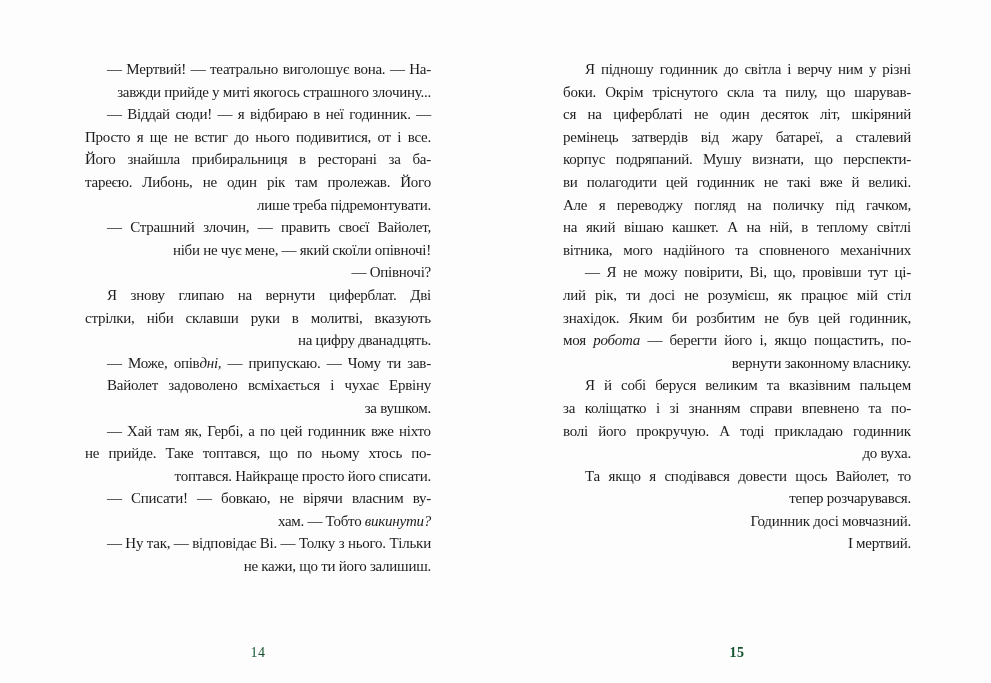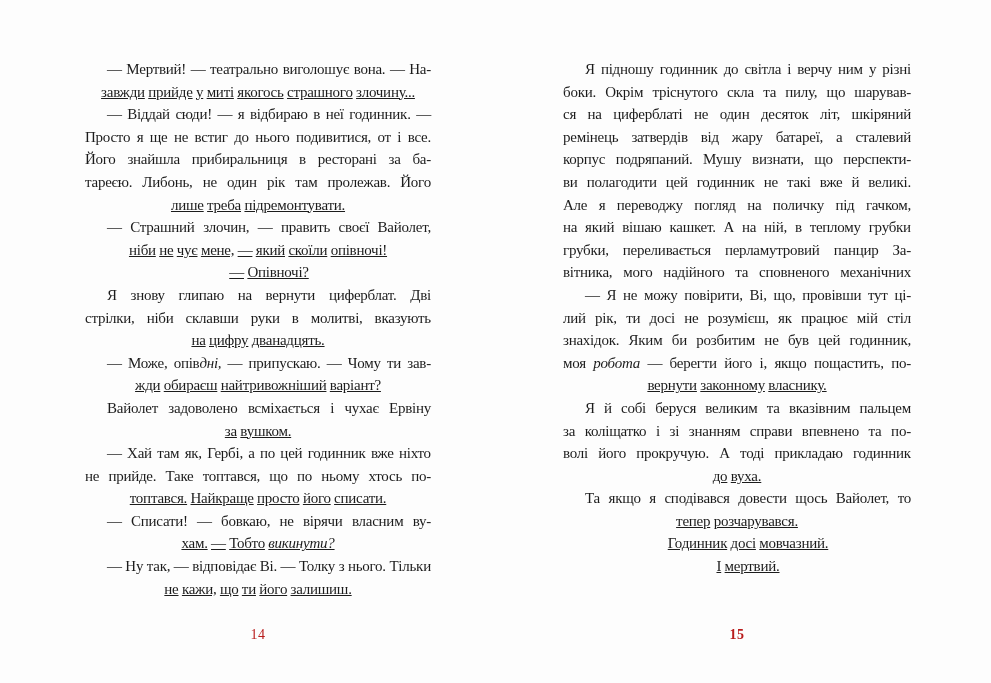--- a/index.html
+++ b/index.html
@@ -30,32 +30,32 @@
     display: flex;
     align-items: baseline;
     height: 22.6px;
     font-size: 15px;
     letter-spacing: -0.25px;
     box-sizing: border-box;
     width: 100%;
     white-space: nowrap;
   }
   .text-block .line.justify { justify-content: space-between; }
-  .text-block .line.plain   { justify-content: center; column-gap: 3.4px; text-decoration: underline; }
+  .text-block .line.plain   { justify-content: flex-end; column-gap: 3.4px; }
   .text-block .line.indent  { padding-left: 22px; }
   .text-block .line .w { flex: 0 0 auto; }
   .text-block em { font-style: italic; }
 
   .page-number {
     position: absolute;
-    top: 627px;
+    top: 645px;
     text-align: center;
     font-size: 14px;
     letter-spacing: 0.5px;
-    color: #b91c1c;
+    color: #14532d;
   }
   .page-number.left  { left: 85px;  width: 346px; }
   .page-number.right { left: 563px; width: 348px; font-weight: bold; }
 </style>
 </head>
 <body>
 
 <div class="book-spread">
 
   <div class="page-column left">
@@ -177,26 +177,20 @@
         <div class="line indent justify">
           <span class="w">—</span>
           <span class="w">Може,</span>
           <span class="w">опів<em>дні,</em></span>
           <span class="w">—</span>
           <span class="w">припускаю.</span>
           <span class="w">—</span>
           <span class="w">Чому</span>
           <span class="w">ти</span>
           <span class="w">зав-</span>
-        </div>
-        <div class="line plain">
-          <span class="w">жди</span>
-          <span class="w">обираєш</span>
-          <span class="w">найтривожніший</span>
-          <span class="w">варіант?</span>
         </div>
         <div class="line indent justify">
           <span class="w">Вайолет</span>
           <span class="w">задоволено</span>
           <span class="w">всміхається</span>
           <span class="w">і</span>
           <span class="w">чухає</span>
           <span class="w">Ервіну</span>
         </div>
         <div class="line plain">
@@ -349,28 +343,21 @@
         <div class="line justify">
           <span class="w">на</span>
           <span class="w">який</span>
           <span class="w">вішаю</span>
           <span class="w">кашкет.</span>
           <span class="w">А</span>
           <span class="w">на</span>
           <span class="w">ній,</span>
           <span class="w">в</span>
           <span class="w">теплому</span>
-          <span class="w">грубки</span>
-        </div>
-        <div class="line justify">
-          <span class="w">грубки,</span>
-          <span class="w">переливається</span>
-          <span class="w">перламутровий</span>
-          <span class="w">панцир</span>
-          <span class="w">За-</span>
+          <span class="w">світлі</span>
         </div>
         <div class="line justify">
           <span class="w">вітника,</span>
           <span class="w">мого</span>
           <span class="w">надійного</span>
           <span class="w">та</span>
           <span class="w">сповненого</span>
           <span class="w">механічних</span>
         </div>
         <div class="line indent justify">

